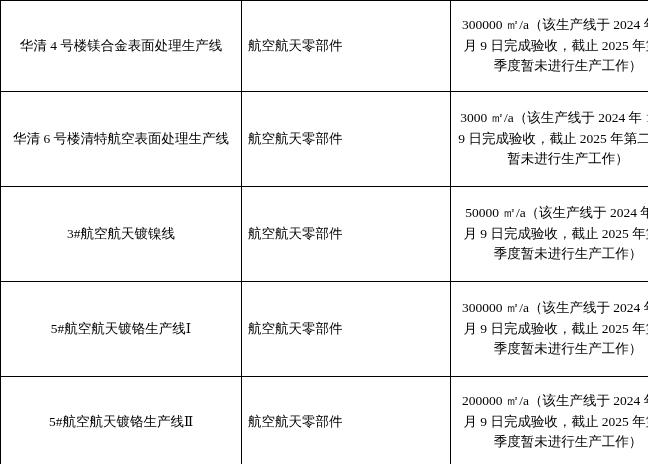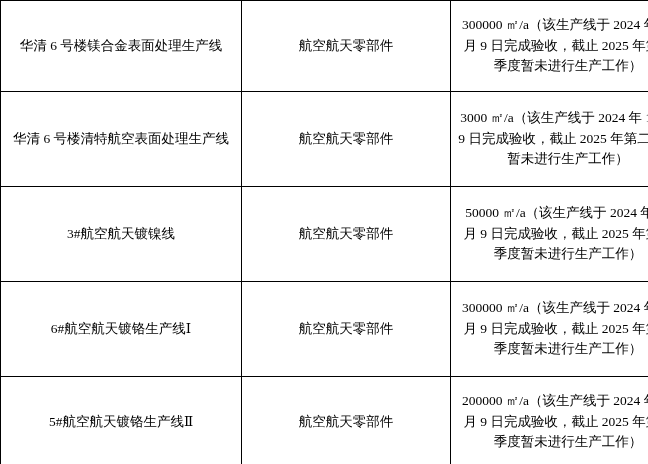--- a/index.html
+++ b/index.html
@@ -29,21 +29,20 @@
     padding: 6px 6px;
     font-size: 13.5px;
     line-height: 1.55;
   }
   td.col-name {
     width: 228px;
     text-align: center;
   }
   td.col-type {
     width: 196px;
-    text-align: center;
     margin-top: 24px;
   }
   td.col-cap {
     width: 222px;
     text-align: center;
   }
   .cap-text {
     display: block;
     text-align: center;
   }
@@ -57,42 +56,42 @@
   .row-h4 td { height: 82px; }
   .row-h5 td { height: 78px; }
 </style>
 </head>
 <body>
 
 <div class="table-wrap">
   <table class="data-table">
     <tbody>
       <tr class="row-h1">
-        <td class="col-name">华清 6 号楼镁合金表面处理生产线</td>
+        <td class="col-name">华清 4 号楼镁合金表面处理生产线</td>
         <td class="col-type">航空航天零部件</td>
         <td class="col-cap">
           <span class="cap-text">300000 ㎡/a（该生产线于 2024 年 12 月 9 日完成验收，截止 2025 年第二季度暂未进行生产工作）</span>
         </td>
       </tr>
       <tr class="row-h2">
         <td class="col-name">华清 6 号楼清特航空表面处理生产线</td>
         <td class="col-type">航空航天零部件</td>
         <td class="col-cap">
           <span class="cap-text">3000 ㎡/a（该生产线于 2024 年 12 月 9 日完成验收，截止 2025 年第二季度暂未进行生产工作）</span>
         </td>
       </tr>
       <tr class="row-h3">
         <td class="col-name">3#航空航天镀镍线</td>
         <td class="col-type">航空航天零部件</td>
         <td class="col-cap">
           <span class="cap-text">50000 ㎡/a（该生产线于 2024 年 12 月 9 日完成验收，截止 2025 年第二季度暂未进行生产工作）</span>
         </td>
       </tr>
       <tr class="row-h4">
-        <td class="col-name">6#航空航天镀铬生产线Ⅰ</td>
+        <td class="col-name">5#航空航天镀铬生产线Ⅰ</td>
         <td class="col-type">航空航天零部件</td>
         <td class="col-cap">
           <span class="cap-text">300000 ㎡/a（该生产线于 2024 年 12 月 9 日完成验收，截止 2025 年第二季度暂未进行生产工作）</span>
         </td>
       </tr>
       <tr class="row-h5">
         <td class="col-name">5#航空航天镀铬生产线Ⅱ</td>
         <td class="col-type">航空航天零部件</td>
         <td class="col-cap">
           <span class="cap-text">200000 ㎡/a（该生产线于 2024 年 12 月 9 日完成验收，截止 2025 年第二季度暂未进行生产工作）</span>

